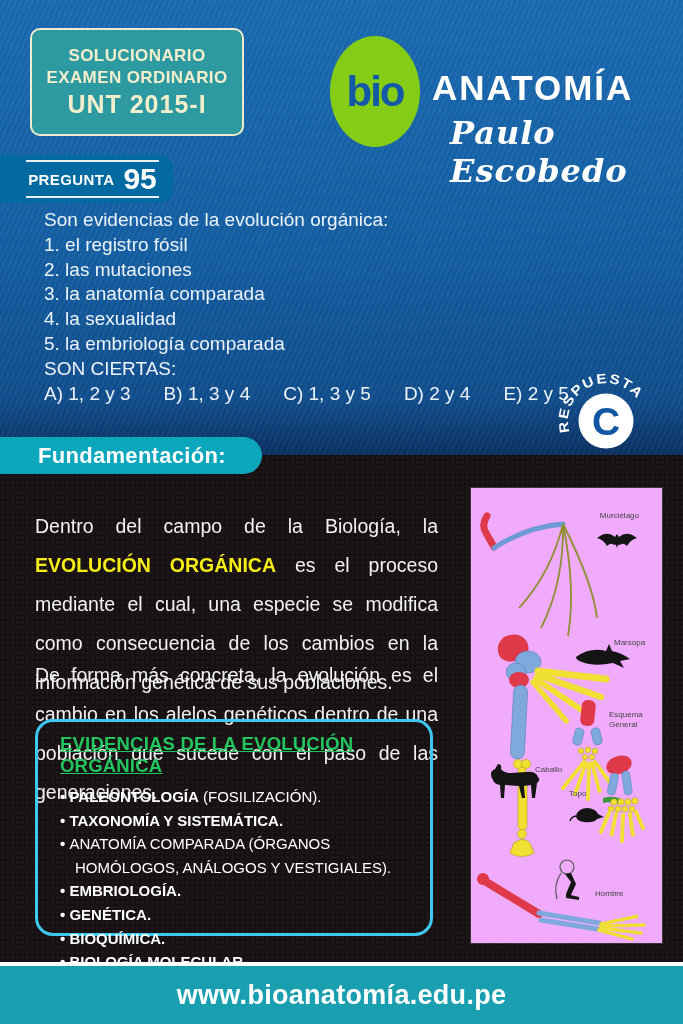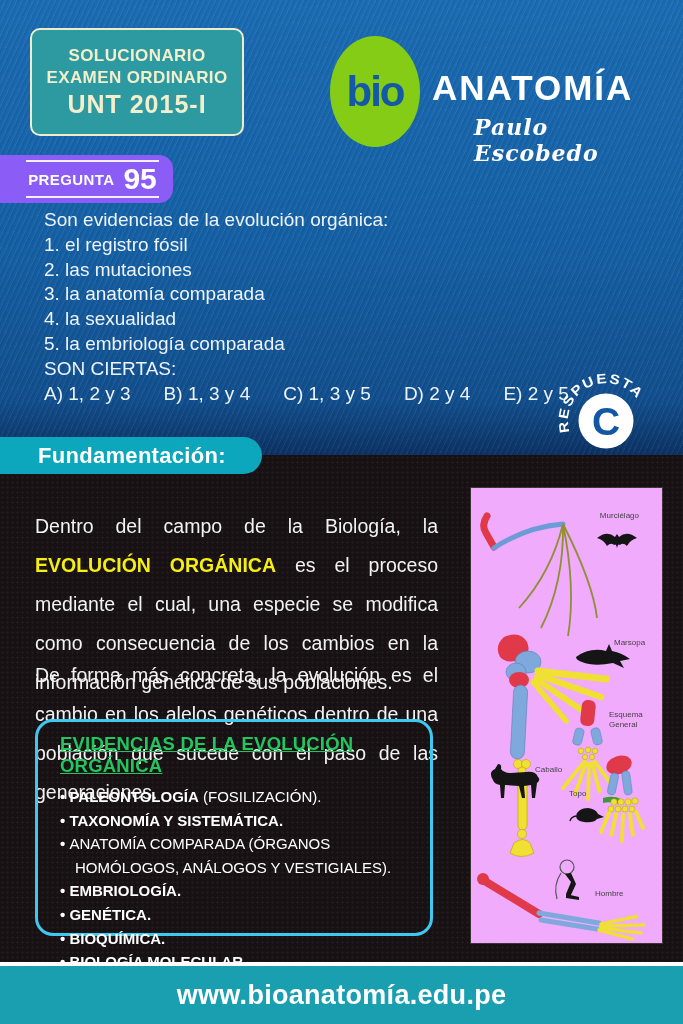--- a/index.html
+++ b/index.html
@@ -19,25 +19,25 @@
     justify-content:center;gap:2px;font-weight:bold;box-sizing:border-box;}
   .solu-l1,.solu-l2{font-size:17px;letter-spacing:.4px;}
   .solu-l3{font-size:25px;letter-spacing:1px;}
 
   .logo{position:absolute;top:30px;left:330px;width:340px;height:118px;}
   .logo-oval{position:absolute;left:0;top:6px;width:90px;height:111px;background:#84cc16;
     border-radius:50%;display:flex;align-items:center;justify-content:center;}
   .logo-bio{color:#1459a6;font-size:42px;font-weight:bold;letter-spacing:-2px;}
   .logo-name{position:absolute;left:102px;top:38px;font-size:35px;font-weight:bold;
     color:#fff;letter-spacing:2px;}
-  .logo-sig{position:absolute;left:144px;top:84px;font-family:"DejaVu Serif",serif;
-    font-style:italic;font-weight:bold;font-size:22px;color:#fff;letter-spacing:1px;}
+  .logo-sig{position:absolute;left:120px;top:84px;font-family:"DejaVu Serif",serif;
+    font-style:italic;font-weight:bold;font-size:32px;color:#fff;letter-spacing:1px;}
 
   .pregunta-badge{position:absolute;top:155px;left:0;width:173px;height:48px;
-    background:#8b5cf6;border-radius:0 14px 14px 0;}
+    background:#0369a1;border-radius:0 14px 14px 0;}
   .pregunta-inner{position:absolute;left:26px;right:14px;top:5px;bottom:5px;
     border-top:2px solid rgba(255,255,255,.9);border-bottom:2px solid rgba(255,255,255,.9);
     display:flex;align-items:center;justify-content:center;gap:9px;}
   .pregunta-label{color:#fff;font-weight:bold;font-size:15px;letter-spacing:.4px;}
   .pregunta-num{color:#fff;font-weight:bold;font-size:30px;line-height:1;}
 
   .question{position:absolute;left:44px;top:208px;width:600px;color:#edf3fa;
     font-size:19px;line-height:24.8px;}
   .question p{margin:0;}
   .q-items{margin:0;padding:0;list-style:none;}

